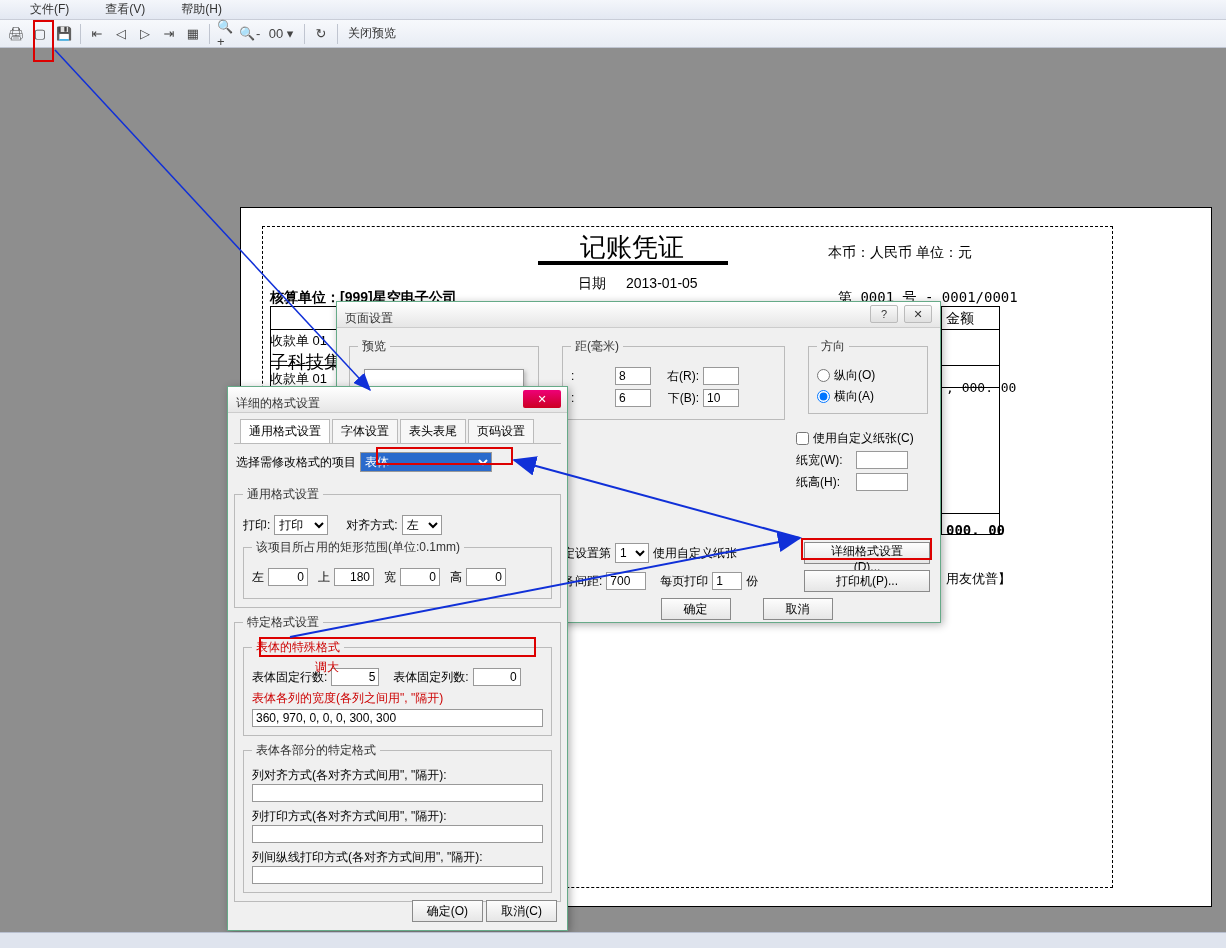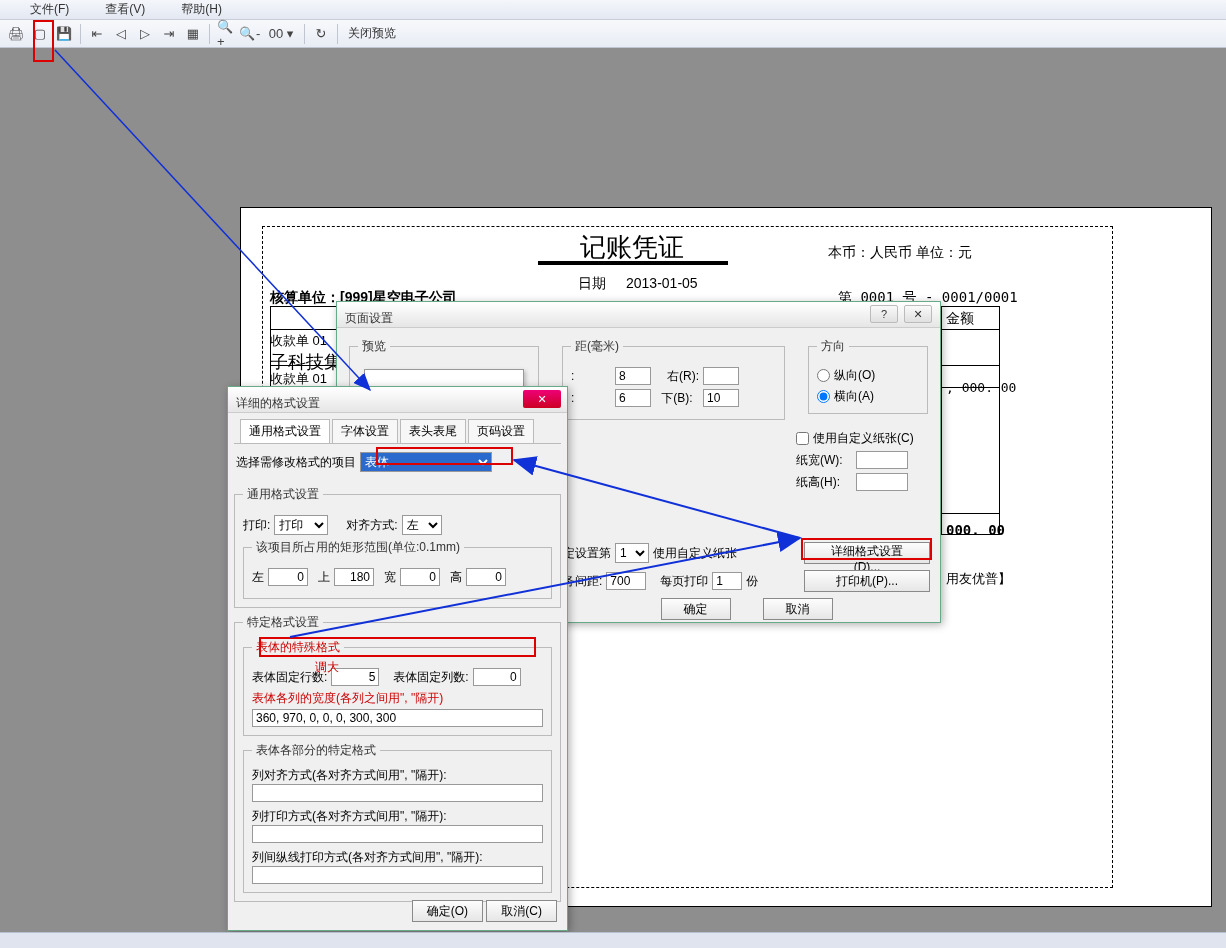--- a/index.html
+++ b/index.html
@@ -121,21 +121,21 @@
           <legend>距(毫米)</legend>
           <div class="frow">
             <span style="width:40px">:</span>
             <input class="finp" style="width: 36px;" value="8">
             <span style="width:44px;text-align:right">右(R):</span>
             <input class="finp" style="width: 36px;">
           </div>
           <div class="frow">
             <span style="width:40px">:</span>
             <input class="finp" style="width: 36px;" value="6">
-            <span style="width:44px;text-align:center">下(B):</span>
+            <span style="width:44px;text-align:right">下(B):</span>
             <input class="finp" style="width: 36px;" value="10">
           </div>
         </fieldset>
       </div>
     </div>
     <fieldset style="width:120px; height:76px;">
       <legend>方向</legend>
       <div class="frow">
           <input type="radio" name="ori" style="">
           <span>纵向(O)</span>

